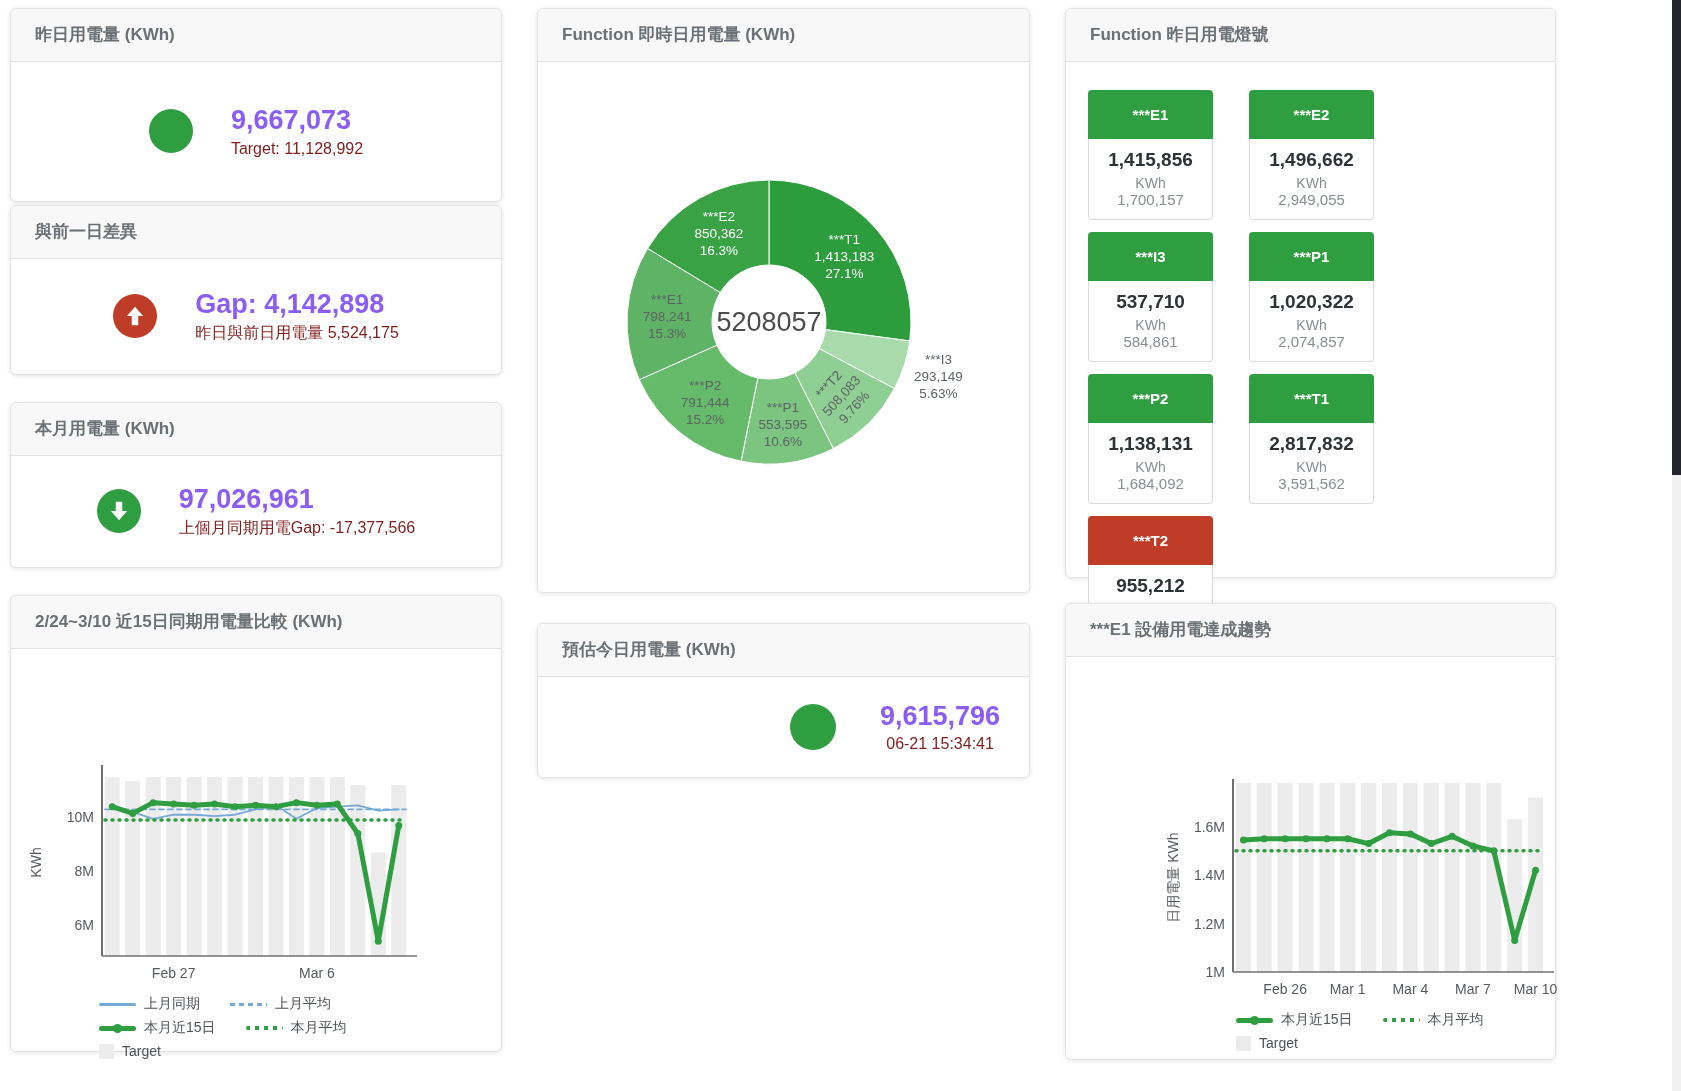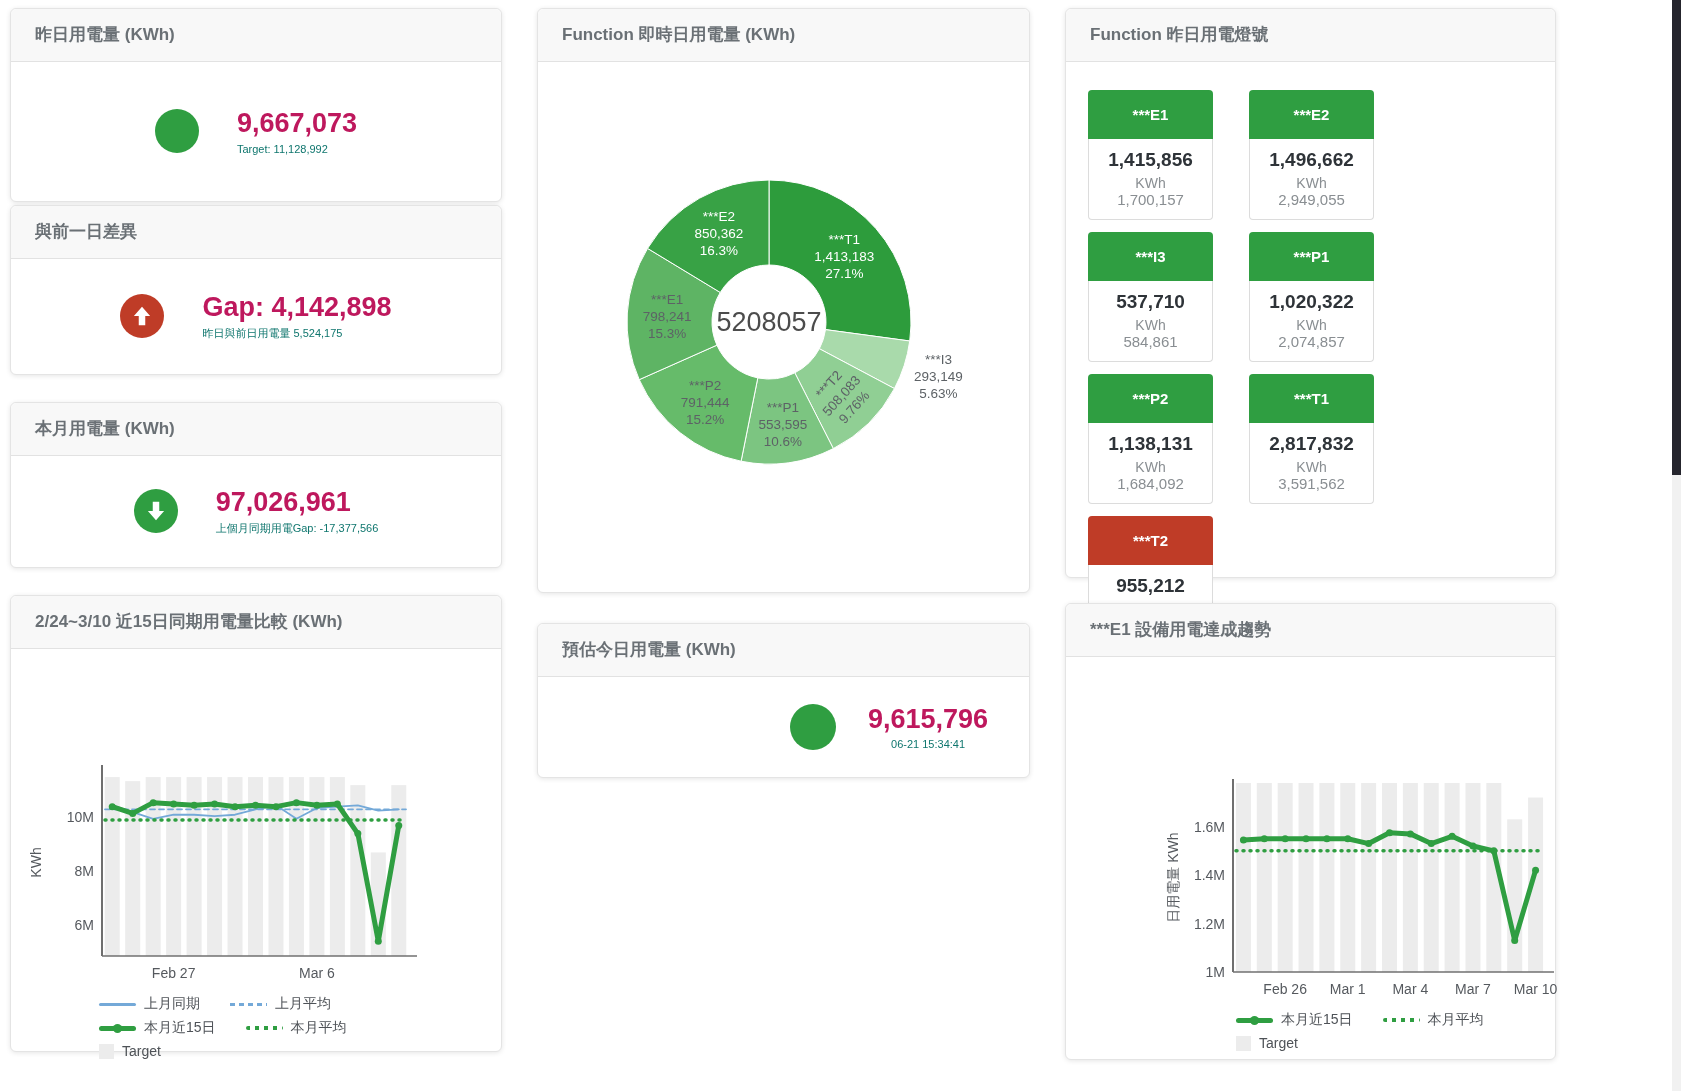--- a/index.html
+++ b/index.html
@@ -20,24 +20,24 @@
     font-weight:bold; font-size:17px; color:#6a7075; line-height:20px;
   }
   .card-body { height:calc(100% - 54px); }
   .metric {
     display:flex; align-items:center; justify-content:center; gap:38px;
   }
   .metric .circle {
     width:44px; height:44px; border-radius:50%; flex:none;
     display:flex; align-items:center; justify-content:center;
   }
-  .metric.est { justify-content:flex-start; padding-left:252px; gap:32px; }
+  .metric.est { justify-content:flex-start; padding-left:252px; gap:44px; }
   .metric.est .circle { width:46px; height:46px; }
-  .mval { font-size:27px; font-weight:bold; color:#be185d; line-height:1.25; white-space:nowrap; }
-  .msub { font-size:11px; color:#0f766e; margin-top:2px; white-space:nowrap; }
+  .mval { font-size:27px; font-weight:bold; color:#8b5cf6; line-height:1.25; white-space:nowrap; }
+  .msub { font-size:16px; color:#7f1d1d; margin-top:2px; white-space:nowrap; }
   .est .mtext { text-align:center; }
 
   
   #card-yesterday { left:10px; top:8px;   width:492px; height:194px; }
   #card-gap       { left:10px; top:205px; width:492px; height:170px; }
   #card-month     { left:10px; top:402px; width:492px; height:166px; }
   #card-compare   { left:10px; top:595px; width:492px; height:457px; }
   #card-donut     { left:537px; top:8px;   width:493px; height:585px; }
   #card-estimate  { left:537px; top:623px; width:493px; height:155px; }
   #card-lights    { left:1065px; top:8px;   width:491px; height:570px; }

